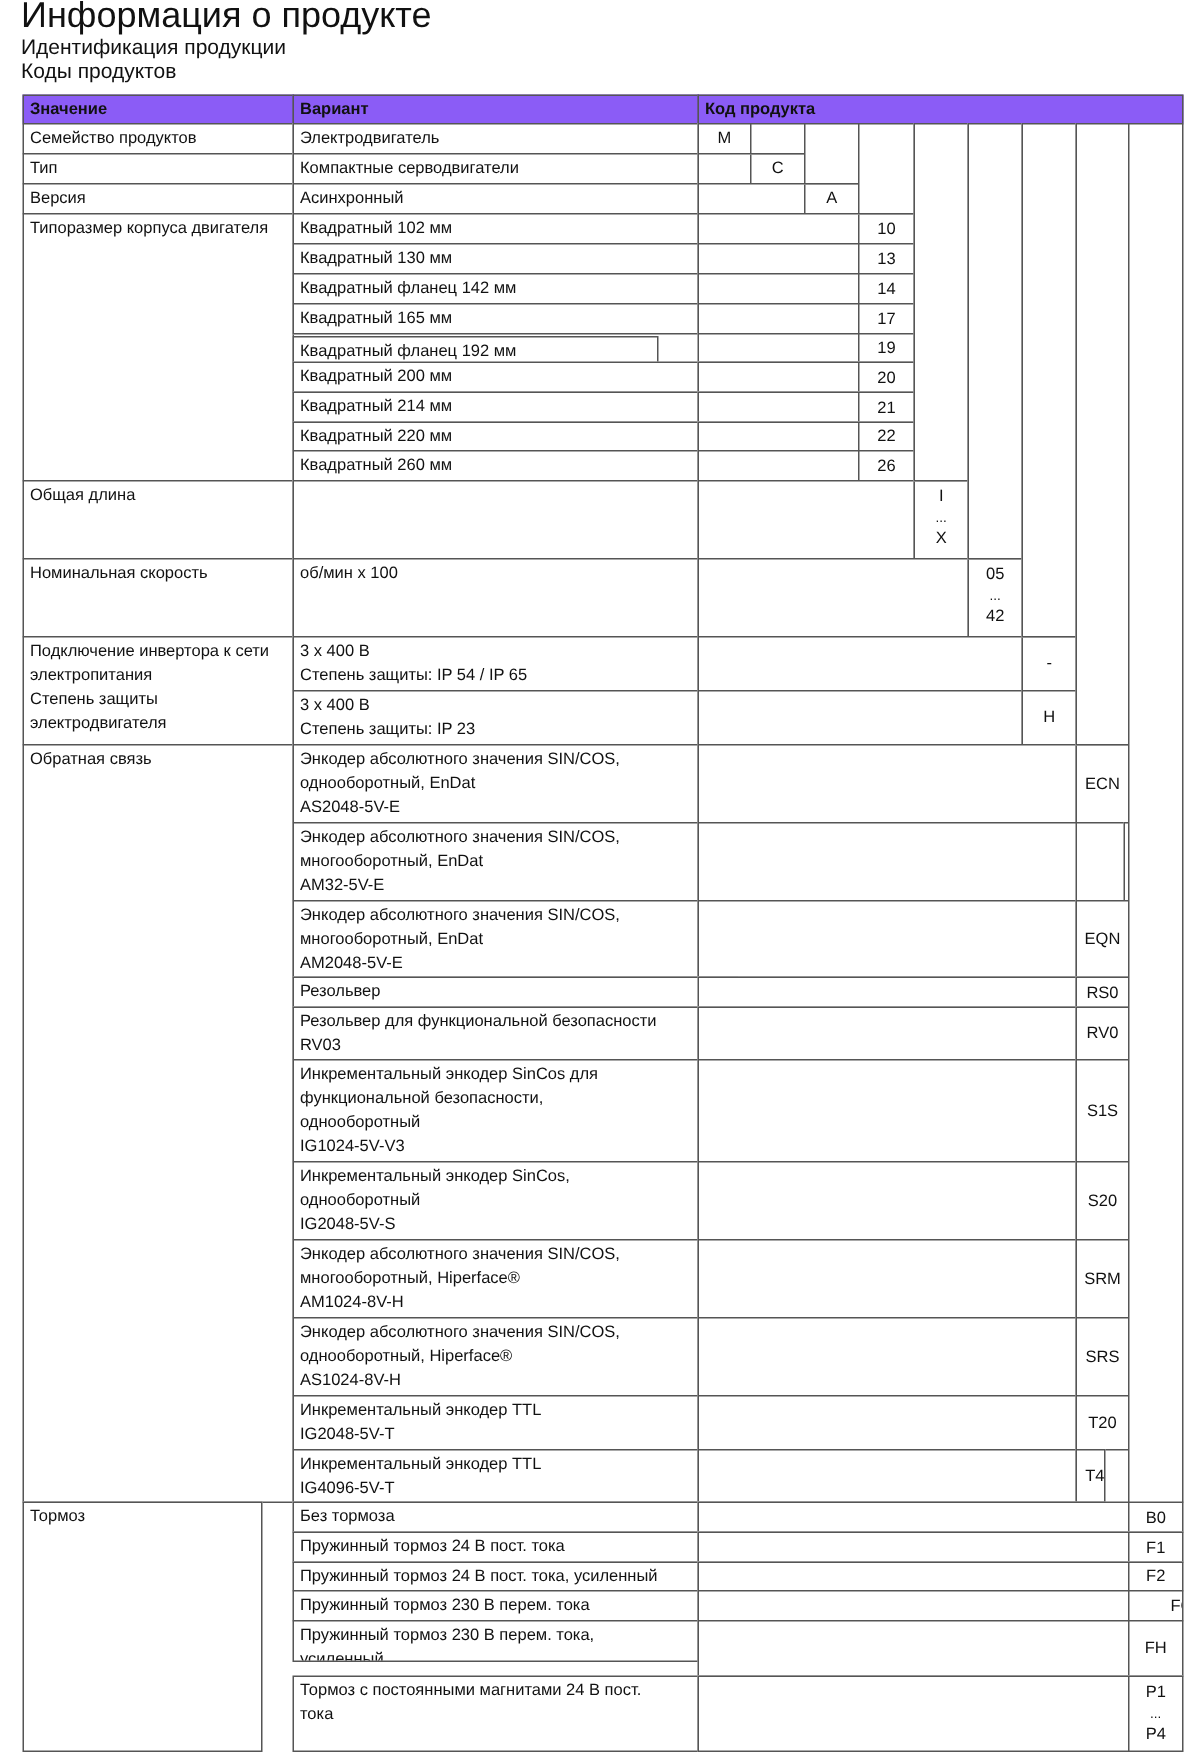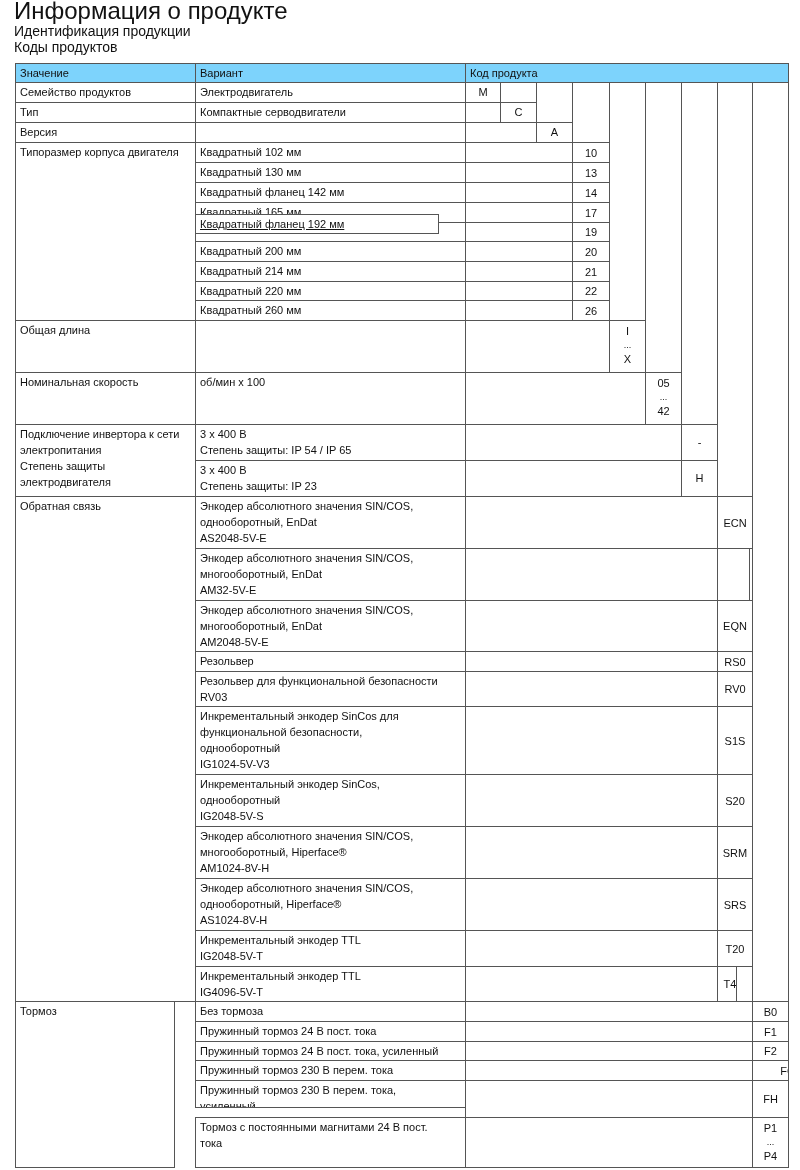--- a/index.html
+++ b/index.html
@@ -4,21 +4,21 @@
 <style>
   html, body { margin:0; padding:0; background:#ffffff; }
   body { width:800px; height:1170px; position:relative; overflow:hidden;
          font-family:"Liberation Sans", "DejaVu Sans", sans-serif; color:#111; }
   .h1 { position:absolute; left:14px; top:-4px; font-size:24px; line-height:30px; color:#111; }
   .h2 { position:absolute; left:14px; top:23px; font-size:14px; line-height:16px; }
   .h3 { position:absolute; left:14px; top:39px; font-size:14px; line-height:16px; }
   #grid { position:absolute; left:0; top:0; width:800px; height:1170px; }
   .cell { position:absolute; box-sizing:border-box; border:1px solid #555; font-size:11px;
           line-height:16px; padding:1px 4px; background:#fff; overflow:hidden; }
-  .hdr { background:#7dd3fc; font-weight:normal; }
+  .hdr { background:#8b5cf6; font-weight:bold; }
   .code { text-align:center; padding:1px 0; display:flex; flex-direction:column;
           align-items:center; justify-content:center; }
   .code span { display:block; line-height:16px; }
   .code .dots { font-size:9px; line-height:12px; }
   .blank { background:#fff; }
   .ml { white-space:pre-line; }
 </style>
 </head>
 <body>
 
@@ -42,20 +42,21 @@
     <div class="cell ml" style="left: 15px; top: 1001px; width: 160px; height: 167px;">Тормоз</div>
     <div class="cell ml" style="left: 195px; top: 82px; width: 271px; height: 21px;">Электродвигатель</div>
     <div class="cell code" style="left: 465px; top: 82px; width: 36px; height: 21px; justify-content: flex-start;">
       <span>M</span>
     </div>
     <div class="cell ml" style="left: 195px; top: 102px; width: 271px; height: 21px;">Компактные серводвигатели</div>
     <div class="cell blank" style="left: 465px; top: 102px; width: 36px; height: 21px;"></div>
     <div class="cell code" style="left: 500px; top: 102px; width: 37px; height: 21px; justify-content: flex-start;">
       <span>C</span>
     </div>
+    <div class="cell ml" style="left: 195px; top: 122px; width: 271px; height: 21px;">Асинхронный</div>
     <div class="cell blank" style="left: 465px; top: 122px; width: 72px; height: 21px;"></div>
     <div class="cell code" style="left: 536px; top: 122px; width: 37px; height: 21px; justify-content: flex-start;">
       <span>A</span>
     </div>
     <div class="cell ml" style="left: 195px; top: 142px; width: 271px; height: 21px;">Квадратный 102 мм</div>
     <div class="cell blank" style="left: 465px; top: 142px; width: 108px; height: 21px;"></div>
     <div class="cell code" style="left: 572px; top: 142px; width: 38px; height: 21px;">
       <span>10</span>
     </div>
     <div class="cell ml" style="left: 195px; top: 162px; width: 271px; height: 21px;">Квадратный 130 мм</div>
@@ -66,21 +67,21 @@
     <div class="cell ml" style="left: 195px; top: 182px; width: 271px; height: 21px;">Квадратный фланец 142 мм</div>
     <div class="cell blank" style="left: 465px; top: 182px; width: 108px; height: 21px;"></div>
     <div class="cell code" style="left: 572px; top: 182px; width: 38px; height: 21px;">
       <span>14</span>
     </div>
     <div class="cell ml" style="left: 195px; top: 202px; width: 271px; height: 21px;">Квадратный 165 мм</div>
     <div class="cell blank" style="left: 465px; top: 202px; width: 108px; height: 21px;"></div>
     <div class="cell code" style="left: 572px; top: 202px; width: 38px; height: 21px;">
       <span>17</span>
     </div>
-    <div class="cell ml" style="left: 195px; top: 214px; width: 244px; height: 20px; text-decoration: underline;">Квадратный фланец 192 мм</div>
+    <div class="cell ml" style="left: 195px; top: 224px; width: 244px; height: 20px;">Квадратный фланец 192 мм</div>
     <div class="cell blank" style="left: 465px; top: 222px; width: 108px; height: 20px;"></div>
     <div class="cell code" style="left: 572px; top: 222px; width: 38px; height: 20px;">
       <span>19</span>
     </div>
     <div class="cell ml" style="left: 195px; top: 241px; width: 271px; height: 21px;">Квадратный 200 мм</div>
     <div class="cell blank" style="left: 465px; top: 241px; width: 108px; height: 21px;"></div>
     <div class="cell code" style="left: 572px; top: 241px; width: 38px; height: 21px;">
       <span>20</span>
     </div>
     <div class="cell ml" style="left: 195px; top: 261px; width: 271px; height: 21px;">Квадратный 214 мм</div>

